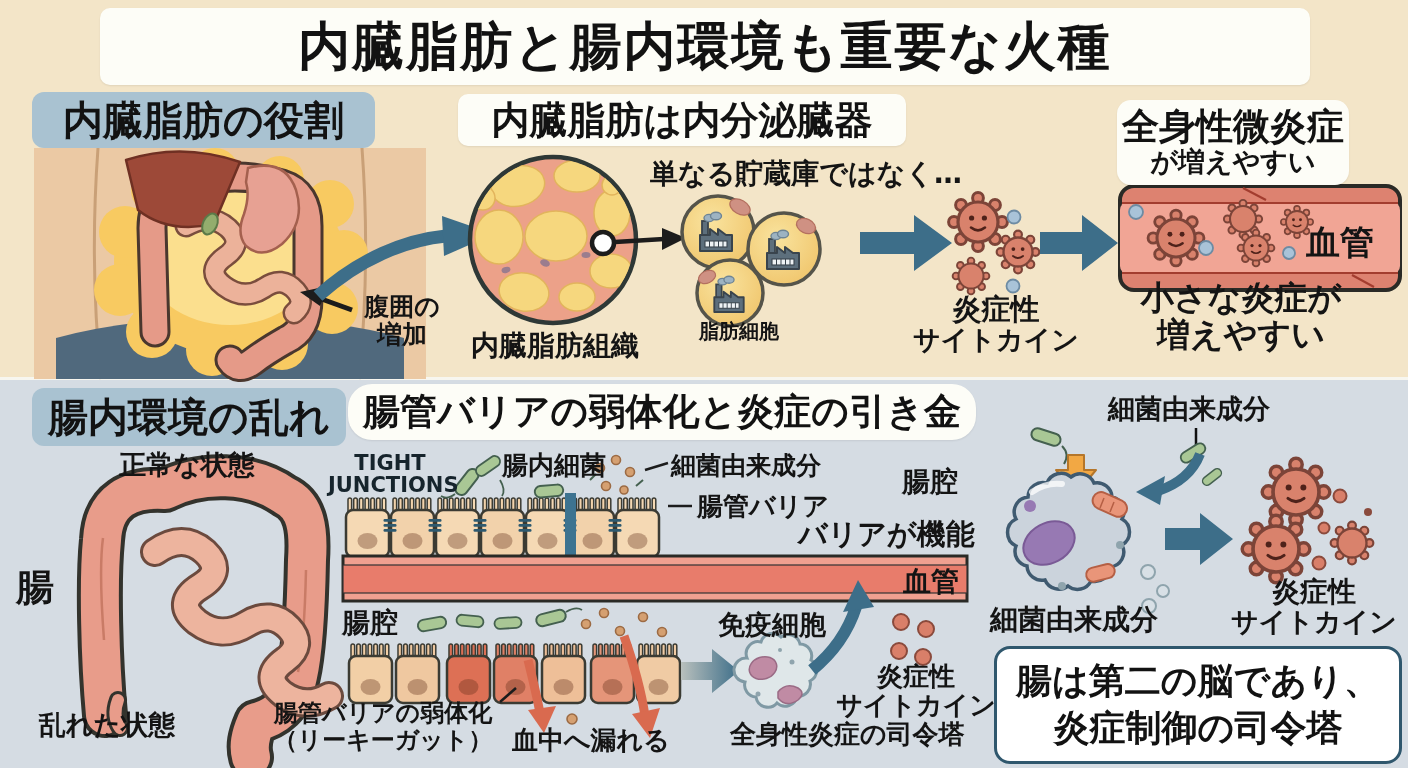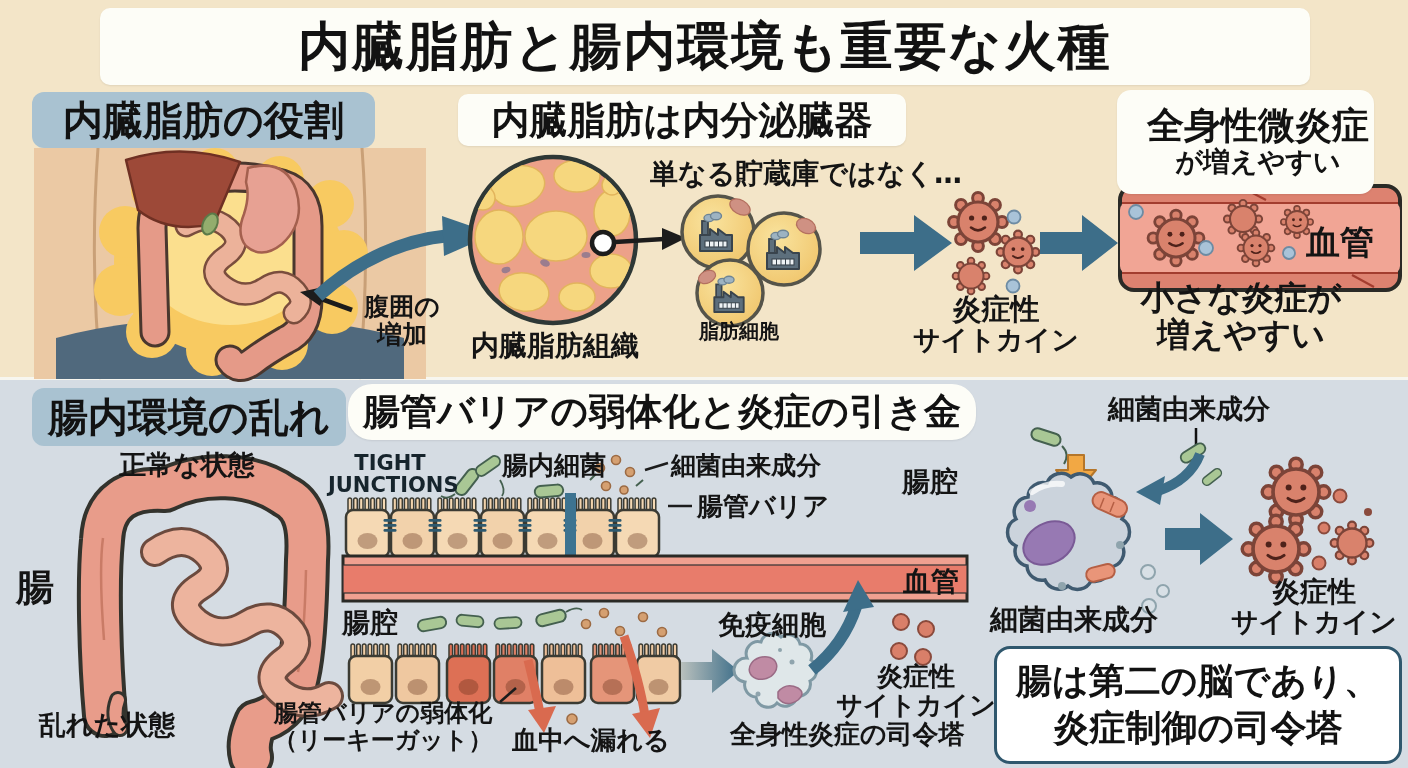--- a/index.html
+++ b/index.html
@@ -375,21 +375,21 @@
 
   <div class="lbl" style="left:460px;top:330px;width:190px;font-size:28px;">内臓脂肪組織</div>
 
   <div class="lbl" style="left:664px;top:320px;width:150px;font-size:20px;">脂肪細胞</div>
 
   <div class="lbl" style="left:905px;top:293px;width:182px;">
     <div style="font-size:29px;">炎症性</div>
     <div style="font-size:27px;">サイトカイン</div>
   </div>
 
-  <div class="box white-box" style="left:1117px;top:90px;width:232px;height:104px;border-radius:14px;padding-left:25px;">
+  <div class="box white-box" style="left:1117px;top:100px;width:232px;height:85px;border-radius:14px;">
     <div style="font-size:37px;line-height:1.05;">全身性微炎症</div>
     <div style="font-size:27px;line-height:1.15;">が増えやすい</div>
   </div>
 
   <div class="lbl" style="left:1306px;top:223px;font-size:34px;">血管</div>
 
   <div class="lbl" style="left:1118px;top:280px;width:246px;">
     <div style="font-size:33px;">小さな炎症が</div>
     <div style="font-size:33px;">増えやすい</div>
   </div>
@@ -414,20 +414,21 @@
   </div>
 
   <div class="lbl ljust" style="left:502px;top:451px;font-size:26px;">腸内細菌</div>
 
   <div class="lbl ljust" style="left:671px;top:452px;font-size:25px;">細菌由来成分</div>
 
   <div class="lbl ljust" style="left:697px;top:492px;font-size:26px;">腸管バリア</div>
 
   <div class="lbl" style="left:902px;top:466px;font-size:28px;">腸腔</div>
 
+  <div class="lbl" style="left:798px;top:518px;font-size:29px;">バリアが機能</div>
 
   <div class="lbl" style="left:903px;top:566px;font-size:28px;">血管</div>
 
   <div class="lbl" style="left:342px;top:607px;font-size:28px;">腸腔</div>
 
   <div class="lbl" style="left:258px;top:700px;width:250px;">
     <div style="font-size:24px;">腸管バリアの弱体化</div>
     <div style="font-size:24px;">（リーキーガット）</div>
   </div>
 

